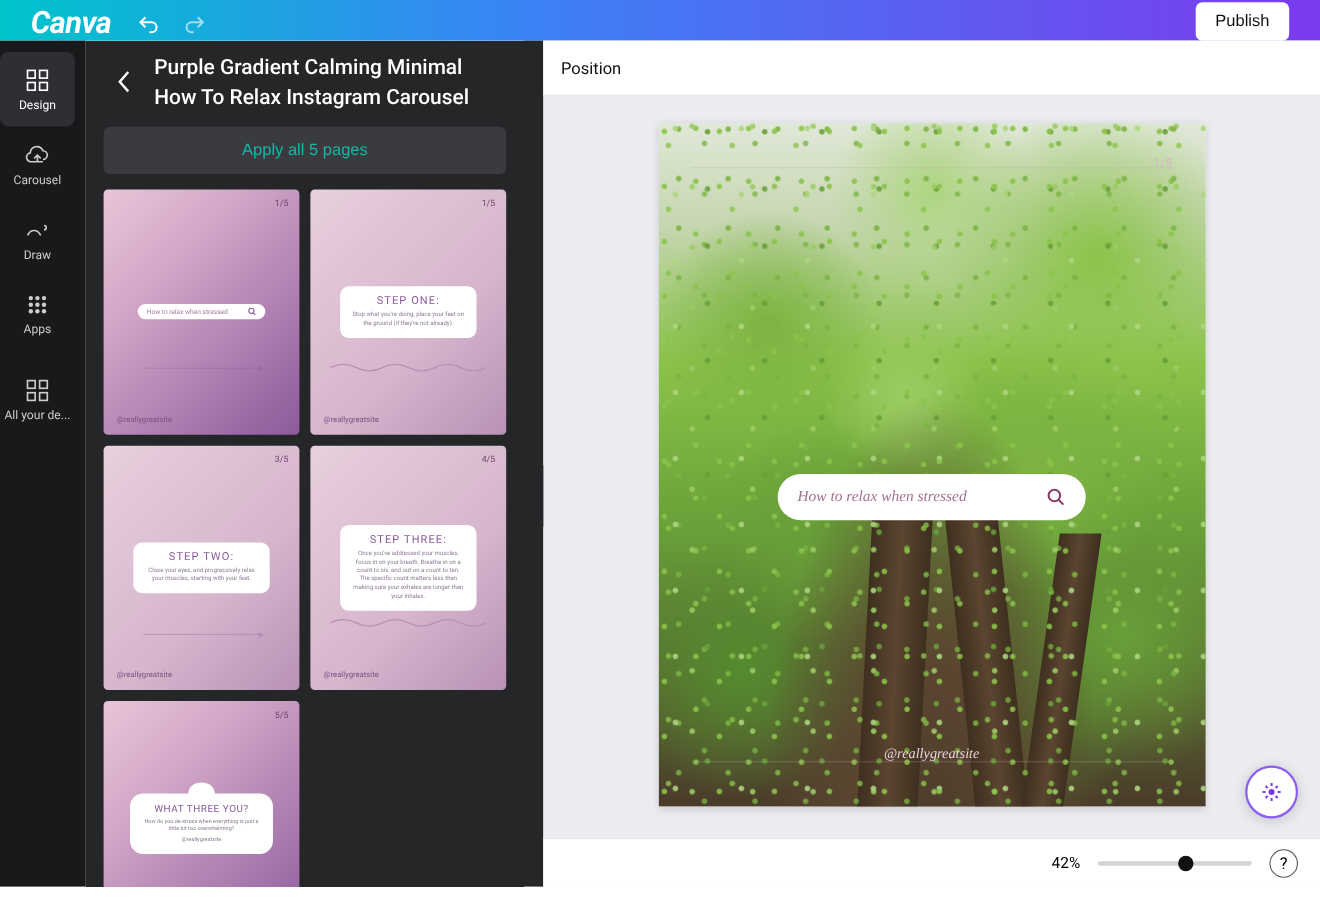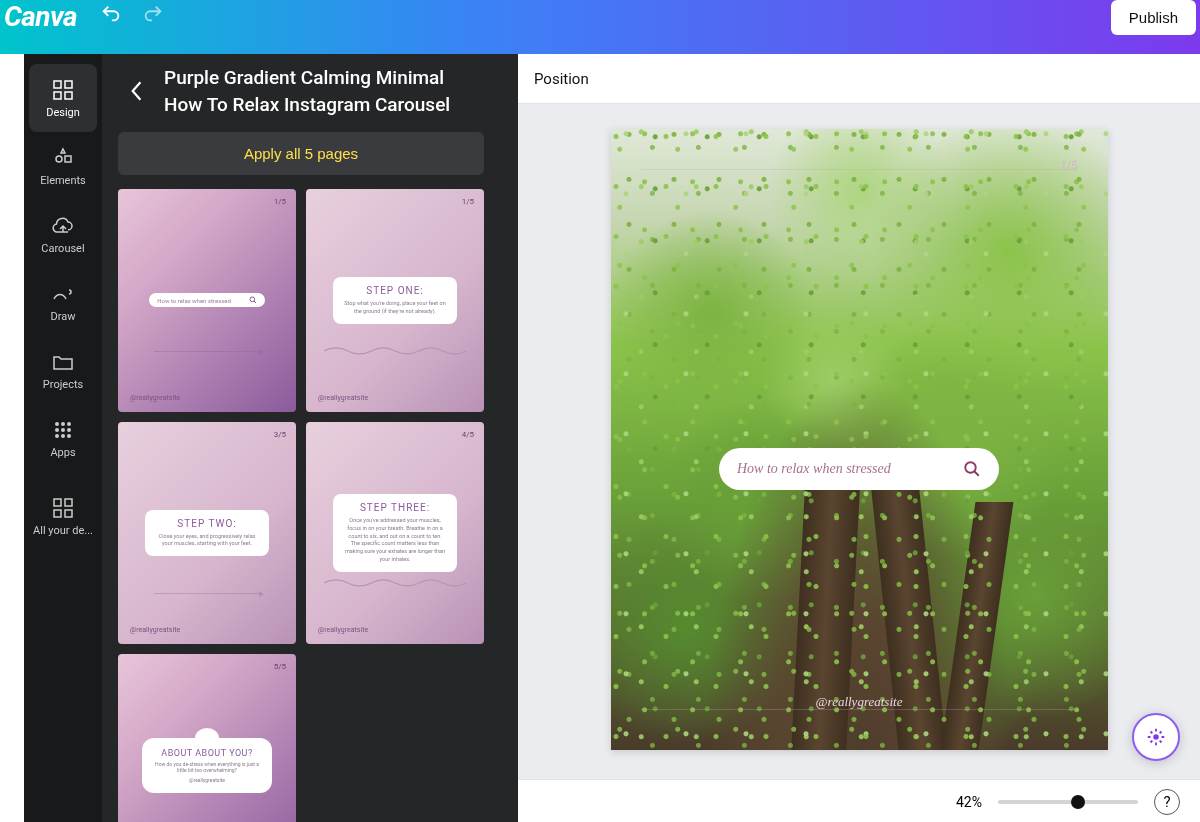--- a/index.html
+++ b/index.html
@@ -1,38 +1,38 @@
 <!DOCTYPE html>
 <html><head>
 <meta charset="utf-8">
 <style>
 * { margin: 0; padding: 0; box-sizing: border-box; }
 body { font-family: -apple-system, BlinkMacSystemFont, "Segoe UI", Roboto, sans-serif; width: 1200px; height: 822px; overflow: hidden; }
 
-.topbar { height: 54px; background: linear-gradient(90deg, #00c4cc 0%, #3b82f6 40%, #7c3aed 100%); display: flex; align-items: flex-start; padding: 0 4px; }
+.topbar { height: 37px; background: linear-gradient(90deg, #00c4cc 0%, #3b82f6 40%, #7c3aed 100%); display: flex; align-items: flex-end; padding: 0 28px; }
 .logo { color: #fff; font-size: 28px; font-weight: 700; font-style: italic; letter-spacing: -0.5px; margin-right: 20px; }
 .topbar-icons { display: flex; gap: 14px; }
 .topbar-icon { width: 28px; height: 28px; display: flex; align-items: center; justify-content: center; color: #fff; cursor: pointer; }
 .spacer { flex: 1; }
 .publish-btn { background: #fff; color: #111; border: none; border-radius: 6px; padding: 9px 18px; font-size: 15px; font-weight: 500; cursor: pointer; }
 
 .main { display: flex; height: calc(100% - 53px); }
-.rail { width: 78px; background: #18191b; display: flex; flex-direction: column; align-items: center; padding-top: 10px; margin-left: 24px; }
+.rail { width: 78px; background: #18191b; display: flex; flex-direction: column; align-items: flex-start; padding-top: 10px; }
 .rail-item { width: 68px; height: 68px; display: flex; flex-direction: column; align-items: center; justify-content: center; gap: 4px; color: #ccc; font-size: 11px; cursor: pointer; border-radius: 8px; }
 .rail-item.active { background: #2e2f33; color: #fff; }
 .rail-item svg { width: 24px; height: 24px; }
 .rail-item.last { margin-top: 10px; }
 
 .panel { width: 398px; background: #252627; color: #fff; display: flex; flex-direction: column; padding: 11px 16px 0; overflow-y: auto; }
 .panel::-webkit-scrollbar { width: 8px; }
 .panel::-webkit-scrollbar-thumb { background: #444; border-radius: 4px; }
 .panel-header { display: flex; align-items: flex-start; gap: 10px; margin-bottom: 14px; }
 .back-btn { width: 36px; height: 52px; display: flex; align-items: center; justify-content: center; cursor: pointer; font-size: 22px; color: #fff; }
 .template-title { font-size: 19px; font-weight: 500; line-height: 1.4; flex: 1; }
-.apply-btn { background: #3a3b3f; border: none; color: #fde047; padding: 13px; width: 100%; border-radius: 6px; font-size: 15px; font-weight: 500; cursor: pointer; margin-bottom: 14px; }
+.apply-btn { background: #3a3b3f; border: none; color: #14b8a6; padding: 13px; width: 100%; border-radius: 6px; font-size: 15px; font-weight: 500; cursor: pointer; margin-bottom: 14px; }
 .thumbs { display: grid; grid-template-columns: 1fr 1fr; gap: 10px; }
 .thumb { aspect-ratio: 4/5; border-radius: 4px; overflow: hidden; cursor: pointer; position: relative; display: flex; flex-direction: column; align-items: center; justify-content: center; padding: 12px; }
 .thumb.purple1 { background: linear-gradient(135deg, #e8c5d9 0%, #d4a8c8 30%, #8b5a9c 100%); }
 .thumb.purple2 { background: linear-gradient(135deg, #e8d0dd 0%, #d6b5cd 60%, #b892b5 100%); }
 .thumb-pn { position: absolute; top: 8px; right: 10px; font-size: 8px; color: #6b4570; }
 .thumb-footer { position: absolute; bottom: 10px; left: 12px; font-size: 7px; color: #7a5280; }
 .thumb-search { background: #fff; border-radius: 16px; width: 75%; height: 14px; display: flex; align-items: center; padding: 0 8px; font-size: 6px; color: #a07a9a; justify-content: space-between; }
 .thumb-arrow { position: absolute; width: 60%; height: 1px; background: rgba(139,90,156,0.3); bottom: 60px; }
 .thumb-arrow::after { content: ""; position: absolute; right: -4px; top: -2px; border-left: 5px solid rgba(139,90,156,0.3); border-top: 3px solid transparent; border-bottom: 3px solid transparent; }
 .thumb-card { background: #fff; border-radius: 8px; padding: 8px 10px; width: 80%; text-align: center; }
@@ -125,42 +125,30 @@
       <svg viewBox="0 0 24 24" fill="none" stroke="currentColor" stroke-width="1.5">
           <rect x="3" y="3" width="7" height="7"></rect>
           <rect x="14" y="3" width="7" height="7"></rect>
           <rect x="3" y="14" width="7" height="7"></rect>
           <rect x="14" y="14" width="7" height="7"></rect>
         </svg>
       <span>Design</span>
     </div>
     <div class="rail-item">
       <svg viewBox="0 0 24 24" fill="none" stroke="currentColor" stroke-width="1.5">
-          <path d="M12 3l2 4h-4zM5 13a3 3 0 1 0 6 0 3 3 0 0 0-6 0zM14 10h6v6h-6z"></path>
-        </svg>
-      <span>Elements</span>
-    </div>
-    <div class="rail-item">
-      <svg viewBox="0 0 24 24" fill="none" stroke="currentColor" stroke-width="1.5">
           <path d="M17 16a4 4 0 0 0 0-8 6 6 0 0 0-11.5 2A4 4 0 0 0 7 18h10"></path>
           <path d="M12 12v6M9 15l3-3 3 3"></path>
         </svg>
       <span>Carousel</span>
     </div>
     <div class="rail-item">
       <svg viewBox="0 0 24 24" fill="none" stroke="currentColor" stroke-width="1.5">
           <path d="M3 17c3-6 9-6 12 0M18 8c1 0 2 1 2 2s-1 2-2 2"></path>
         </svg>
       <span>Draw</span>
-    </div>
-    <div class="rail-item">
-      <svg viewBox="0 0 24 24" fill="none" stroke="currentColor" stroke-width="1.5">
-          <path d="M3 7h5l2 2h11v10H3z"></path>
-        </svg>
-      <span>Projects</span>
     </div>
     <div class="rail-item">
       <svg viewBox="0 0 24 24" fill="currentColor">
           <circle cx="6" cy="6" r="2"></circle>
           <circle cx="12" cy="6" r="2"></circle>
           <circle cx="18" cy="6" r="2"></circle>
           <circle cx="6" cy="12" r="2"></circle>
           <circle cx="12" cy="12" r="2"></circle>
           <circle cx="18" cy="12" r="2"></circle>
           <circle cx="6" cy="18" r="2"></circle>
@@ -230,21 +218,21 @@
           <div class="thumb-card-text">Once you've addressed your muscles, focus in on your breath. Breathe in on a count to six, and out on a count to ten. The specific count matters less than making sure your exhales are longer than your inhales.</div>
         </div>
         <svg class="thumb-wavy" viewBox="0 0 120 10">
             <path d="M0 5 Q10 0 20 5 T40 5 T60 5 T80 5 T100 5 T120 5" fill="none" stroke="#b892b5" stroke-width="1"></path>
           </svg>
         <div class="thumb-footer">@reallygreatsite</div>
       </div>
       <div class="thumb purple1">
         <div class="thumb-pn">5/5</div>
         <div class="thumb-about">
-          <div class="thumb-about-title">ABOUT ABOUT YOU?</div>
+          <div class="thumb-about-title">WHAT THREE YOU?</div>
           <div class="thumb-about-text">How do you de-stress when everything is just a little bit too overwhelming?</div>
           <div class="thumb-about-text" style="margin-top:3px">@reallygreatsite</div>
         </div>
       </div>
     </div>
   </div>
 
   <div class="collapse">
     <div class="collapse-btn">
       <svg width="8" height="12" viewBox="0 0 8 12" fill="none" stroke="currentColor" stroke-width="2">

